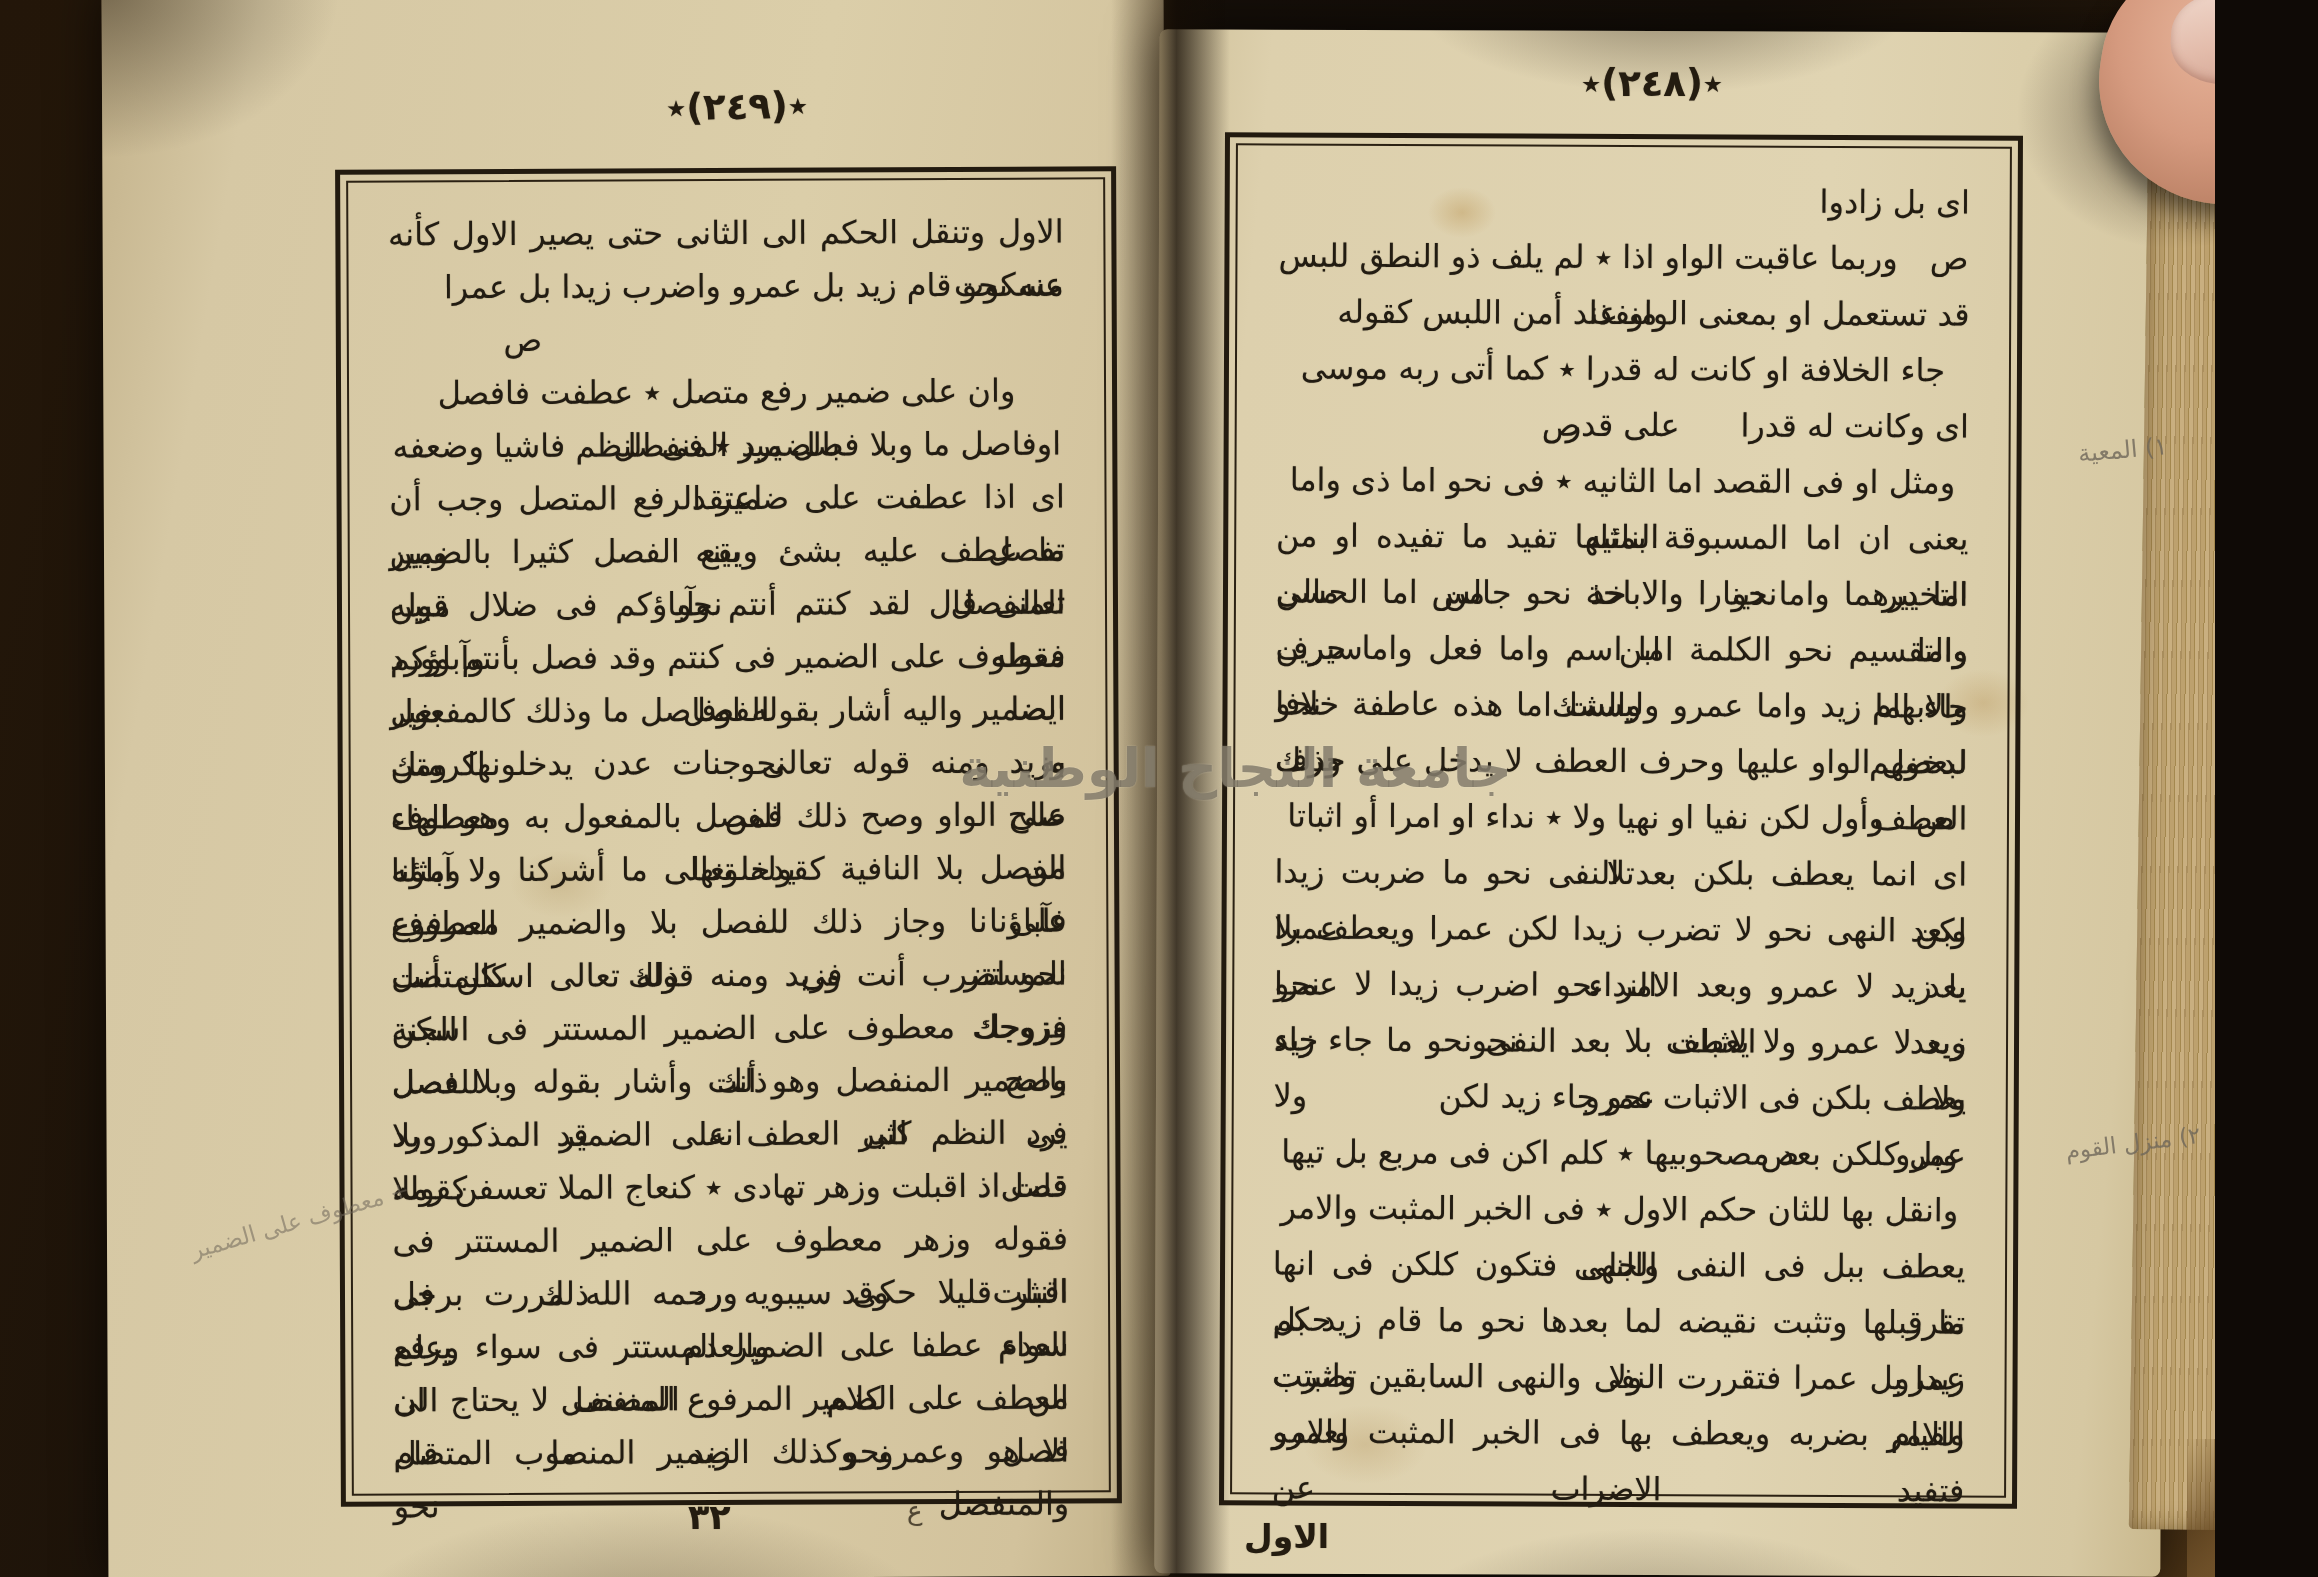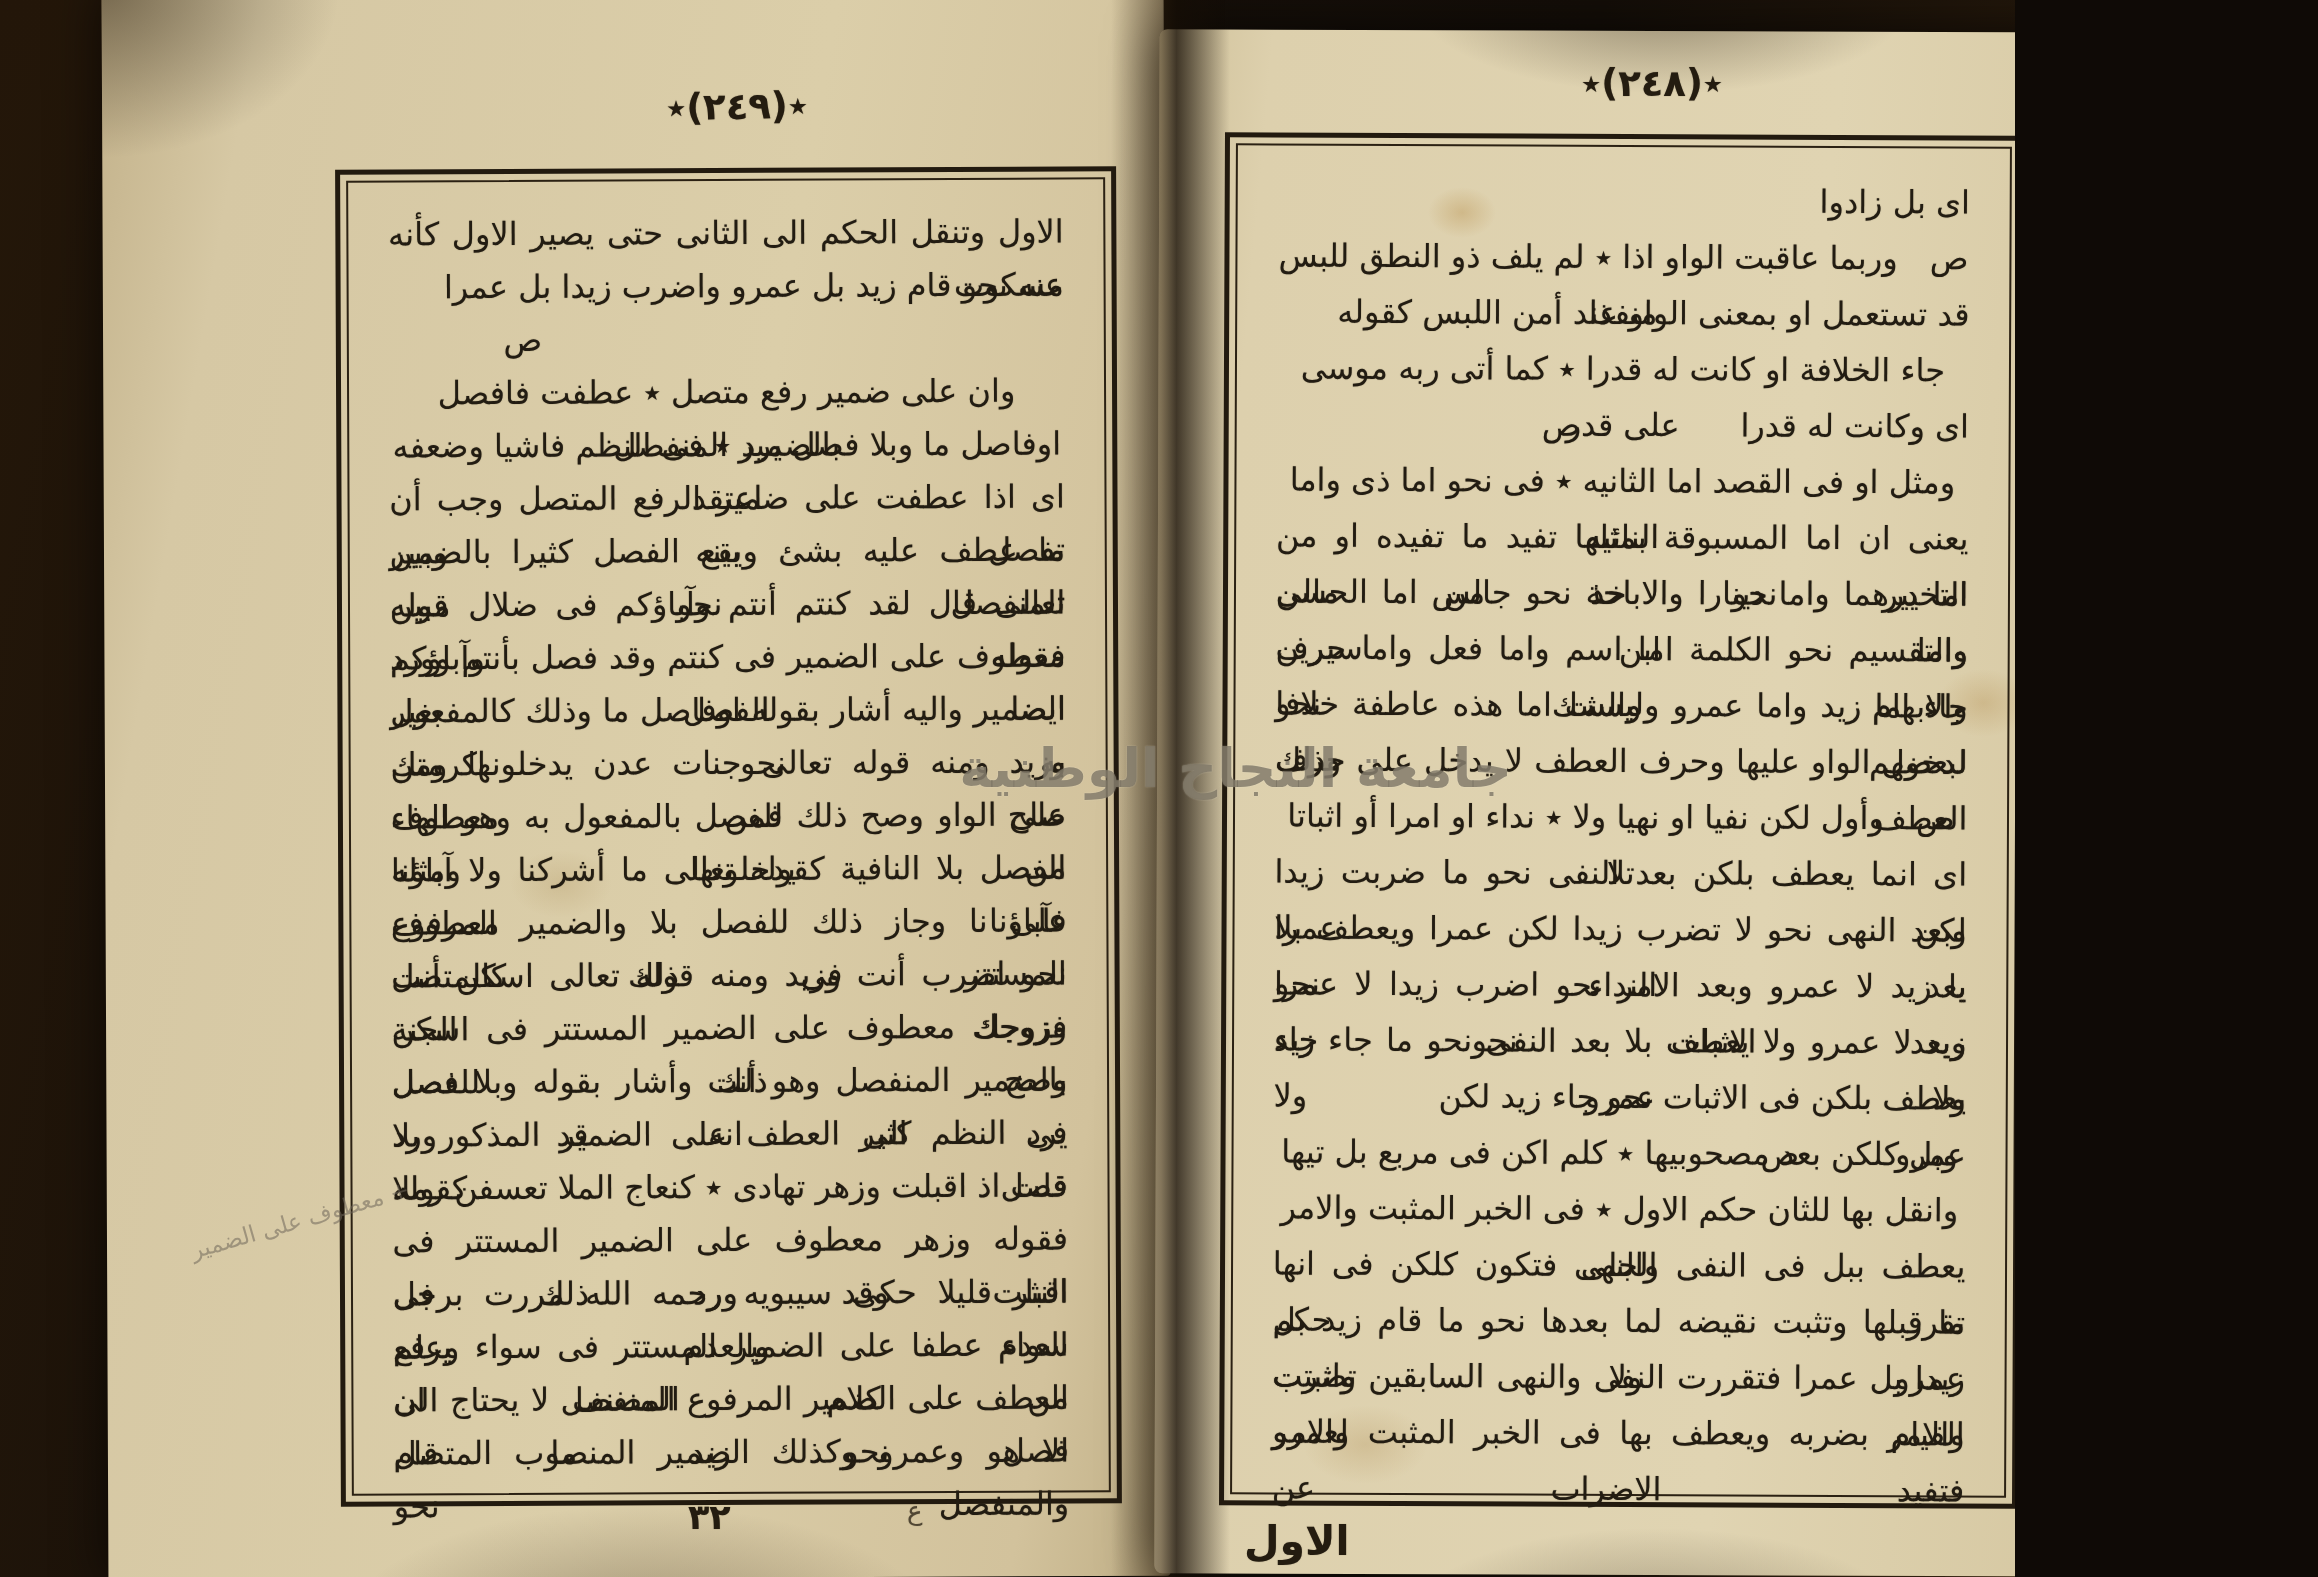--- a/index.html
+++ b/index.html
@@ -1,17 +1,17 @@
 <!DOCTYPE html>
 <html lang="ar" style="font-size:9px"><head>
 <meta charset="utf-8">
 <style>
   html,body{margin:0;padding:0;background:#0f0a06;}
   #stage{
-    position:relative; width:2015px; height:1577px; overflow:hidden;
+    position:relative; width:2215px; height:1577px; overflow:hidden;
     background:
       radial-gradient(680px 453px at 0% 0%, #231609 0%, rgba(0,0,0,0) 60%),
       radial-gradient(793px 510px at 100% 100%, #4a3215 0%, rgba(0,0,0,0) 55%),
       linear-gradient(100deg, #241709 0%, #17100a 30%, #140e08 70%, #2b1c0c 100%);
     font-family:"DejaVu Sans", sans-serif;
   }
   
   .page{position:absolute; box-shadow:0 0 51px rgba(0,0,0,.65);}
   #left-page{
     left:105px; top:-14px; width:1062px; height:1592px;
@@ -65,21 +65,21 @@
   .line.c{text-align:center;}
   .line.m{text-align:left; padding-left:17%;}
   
   .folio{position:absolute; direction:rtl; font-size:37px; font-weight:bold; color:#241c10;
     text-shadow:0 0 1.1px rgba(40,30,15,.5);}
   #folio-left{left:618px; top:85px; width:238px; text-align:center; transform:rotate(-1deg);}
   #folio-right{left:1485px; top:62px; width:238px; text-align:right;}
   .catchword{position:absolute; direction:rtl; color:#241c10; text-shadow:0 0 1.1px rgba(40,30,15,.4);}
   #catchword-quire{left:688px; top:1497px; font-size:35px; font-weight:bold;}
   #catchword-letter{left:907px; top:1496px; font-size:26px; opacity:.75;}
-  #catchword-right{left:1244px; top:1517px; font-size:41px; font-weight:bold;}
+  #catchword-right{left:1244px; top:1517px; font-size:33px; font-weight:bold;}
   
   .pencil{position:absolute; direction:rtl; color:#6f675a; opacity:.8;}
   #margin-note-1{left:2078px; top:436px; font-size:24px; transform:rotate(-5deg);}
   #margin-note-2{left:2065px; top:1130px; font-size:23px; transform:rotate(-7deg);}
   #margin-note-left{left:187px; top:1207px; font-size:23px; transform:rotate(-16deg); opacity:.55;}
   
   #watermark{position:absolute; left:782px; top:737px; width:907px; text-align:center;
     direction:rtl; font-size:54px; font-weight:bold; color:rgba(122,114,97,.78);
     text-shadow:0 0 1.7px rgba(245,240,225,.35); pointer-events:none;}
   

